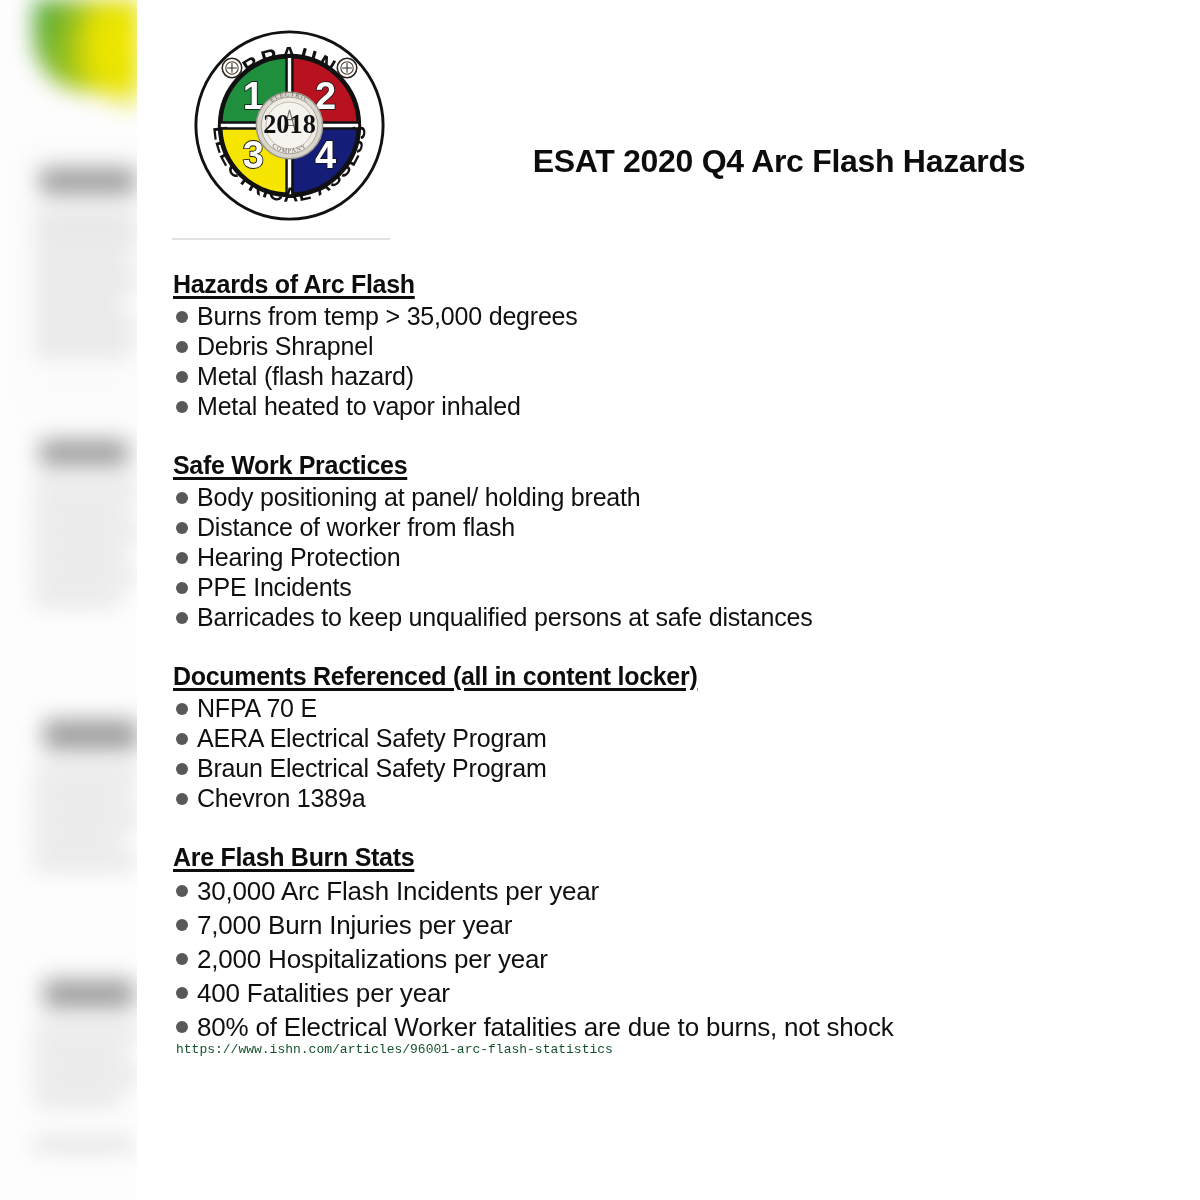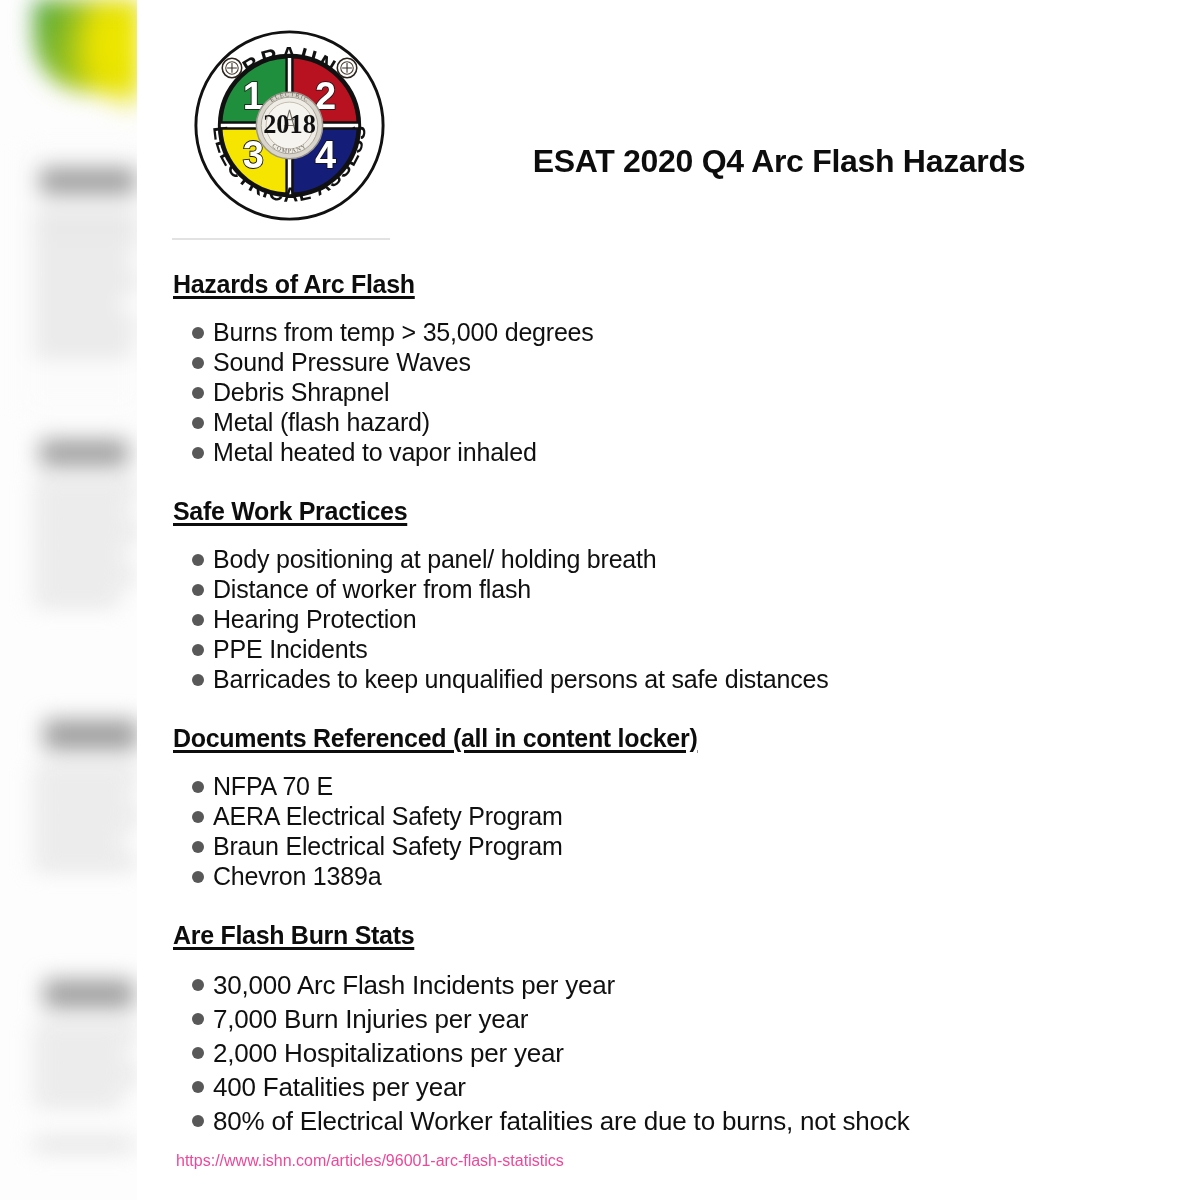--- a/index.html
+++ b/index.html
@@ -149,21 +149,21 @@
     color: #0d0d0d;
     text-decoration: underline;
     text-underline-offset: 3px;
     text-decoration-thickness: 2.5px;
     letter-spacing: -0.3px;
     margin-bottom: 2px;
     display: inline-block;
   }
   ul.bullets {
     list-style: none;
-    margin: 16px;
+    margin: 0;
     padding: 0;
   }
   ul.bullets li {
     position: relative;
     padding-left: 24px;
     font-size: 25px;
     line-height: 30px;
     color: #101010;
     letter-spacing: -0.2px;
     white-space: nowrap;
@@ -181,23 +181,23 @@
   
   #sec-stats ul.bullets li {
     font-family: Liberation Sans, sans-serif;
     font-size: 26px;
     line-height: 34px;
   }
   #sec-stats ul.bullets li .dot {
     top: 11px;
   }
   #source-url {
-    font-family: Liberation Sans, sans-serif;
-    font-size: 16px;
-    color: #ec4899;
+    font-family: Liberation Mono, monospace;
+    font-size: 13px;
+    color: #14532d;
     padding-left: 3px;
     margin-top: -2px;
     white-space: nowrap;
   }
 
   
   .logo-svg { display: block; width: 195px; height: 195px; }
 </style>
 </head>
 <body>
@@ -322,24 +322,20 @@
 
     <div class="section" id="sec-hazards">
       <div class="sec-head">Hazards of Arc Flash</div>
       <ul class="bullets">
         <li>
           <span class="dot"></span>
           <span>Burns from temp &gt; 35,000 degrees</span>
         </li>
         <li>
           <span class="dot"></span>
-          <span>Sound Pressure Waves</span>
-        </li>
-        <li>
-          <span class="dot"></span>
           <span>Debris Shrapnel</span>
         </li>
         <li>
           <span class="dot"></span>
           <span>Metal (flash hazard)</span>
         </li>
         <li>
           <span class="dot"></span>
           <span>Metal heated to vapor inhaled</span>
         </li>

